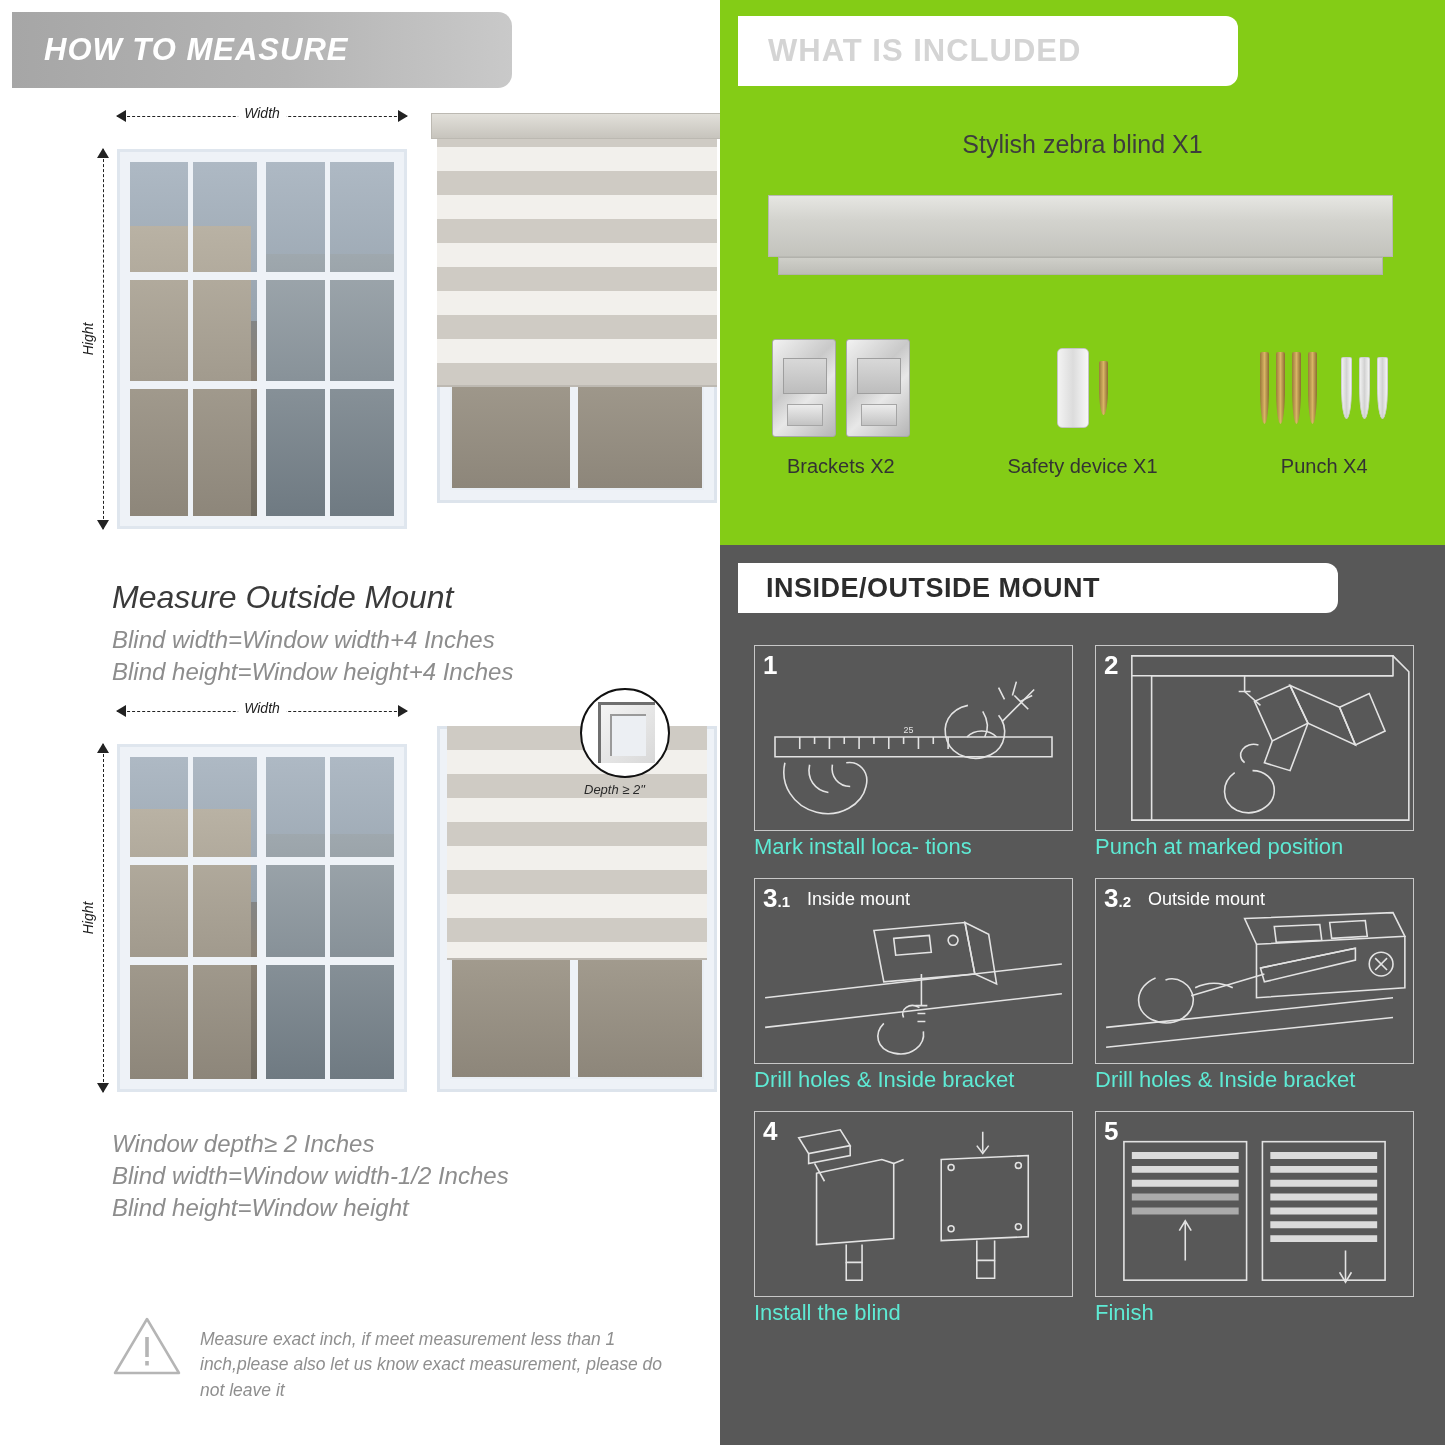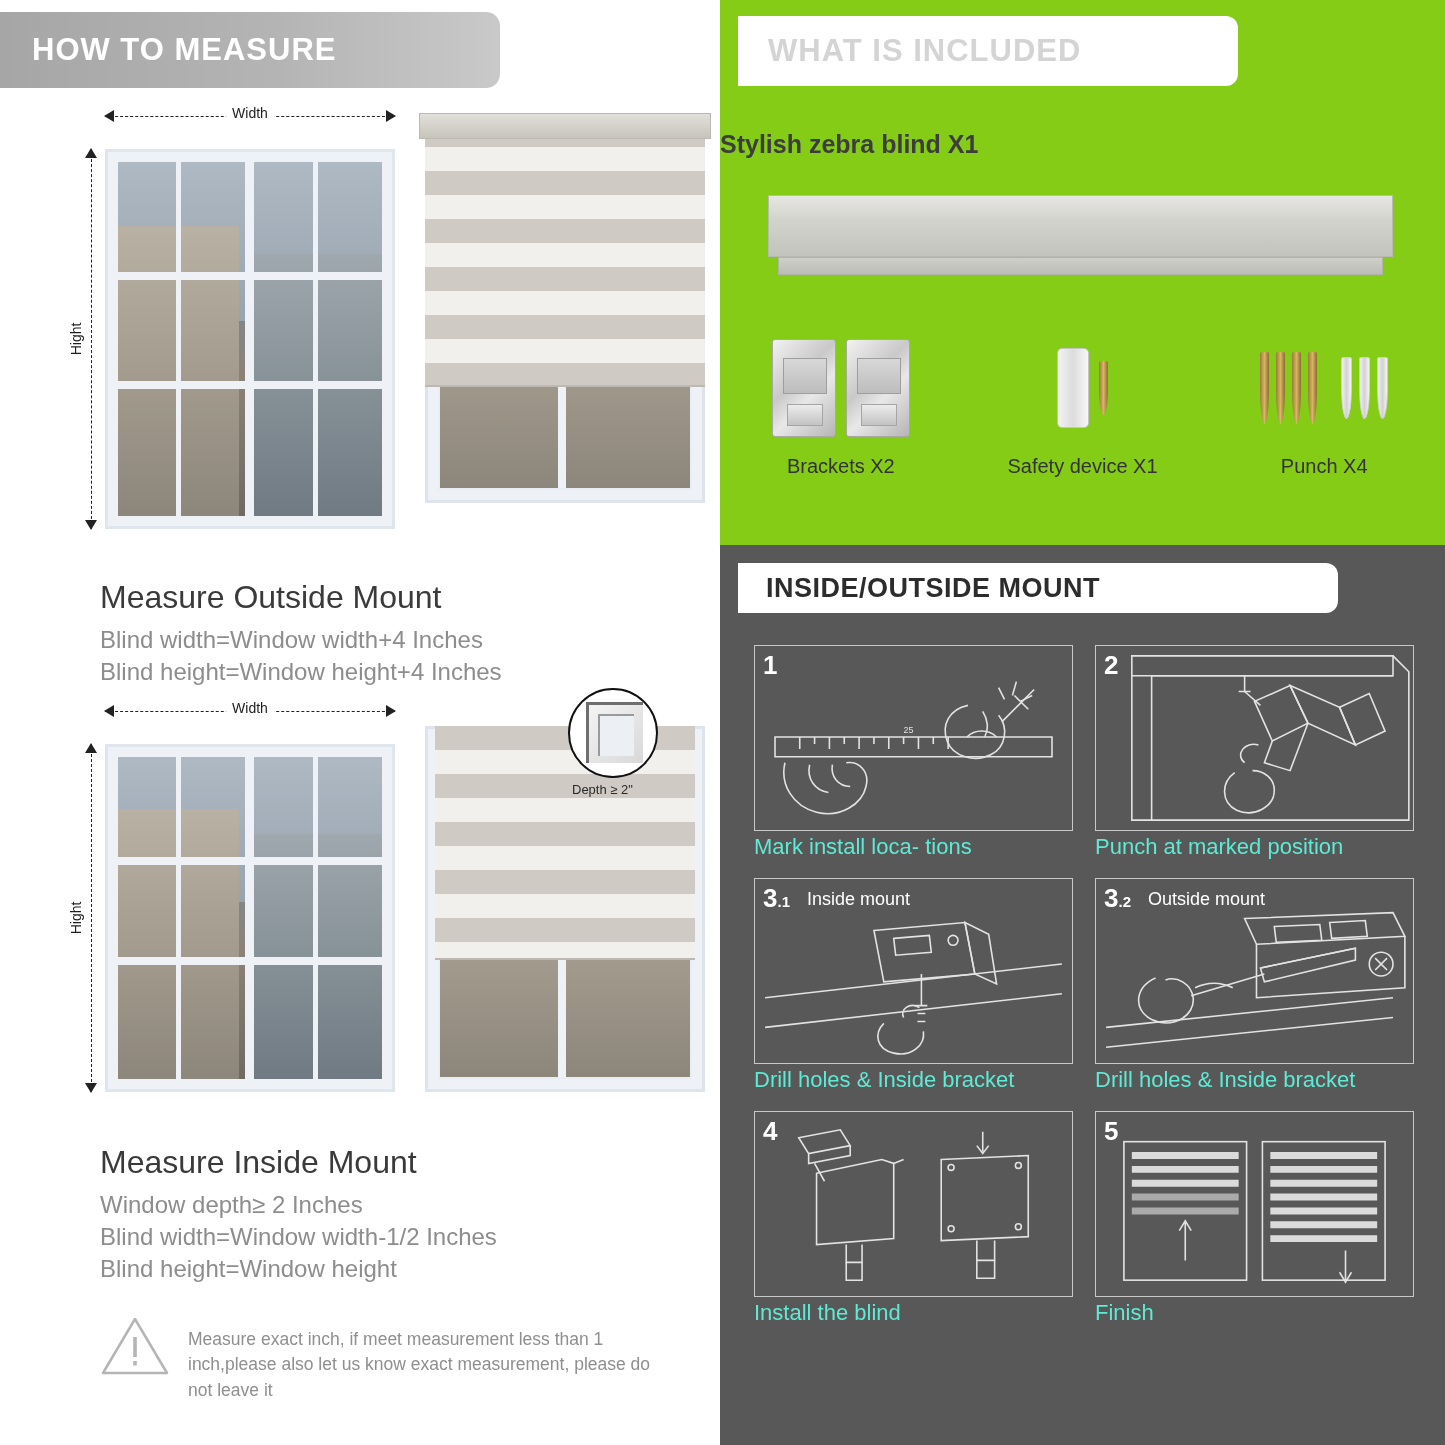--- a/index.html
+++ b/index.html
@@ -17,23 +17,24 @@
   .page {
     position: relative;
     width: 1445px;
     height: 1445px;
     background: #ffffff;
   }
 
   
   .left-panel {
     position: absolute;
-    left: 0; top: 0;
+    left: 12px; top: 0;
     width: 712px; height: 1445px;
     background: #ffffff;
+    font-style: italic;
   }
   .banner {
     position: absolute;
     color: #ffffff;
     font-weight: bold;
     letter-spacing: 1px;
     display: flex;
     align-items: center;
     border-radius: 0 14px 14px 0;
   }
@@ -260,23 +261,24 @@
     letter-spacing: 1px;
     display: flex;
     align-items: center;
     padding-left: 30px;
     box-sizing: border-box;
     border-radius: 0 12px 12px 0;
   }
   .included-title {
     position: absolute;
     left: 0; right: 0; top: 130px;
+    text-align: center;
     font-size: 25px;
     color: #3d3d3d;
-    font-weight: bold;
+    font-weight: normal;
   }
   .zebra-rail {
     position: absolute;
     left: 48px; top: 195px;
     width: 625px; height: 92px;
   }
   .zebra-rail .bar {
     position: absolute;
     left: 0; top: 0;
     width: 100%; height: 62px;
@@ -522,21 +524,20 @@
         <div class="blind-fabric" style="height:232px; left:10px; right:10px;"></div>
       </div>
 
       <div class="callout" style="left:508px; top:-12px;">
         <div class="corner"></div>
         <div class="inner-corner"></div>
       </div>
       <div class="depth-label" style="left:512px; top:82px;">Depth ≥ 2"</div>
 
       <div style="height:400px;"></div>
-      <div class="mount-title">Measure Inside Mount</div>
       <div class="mount-line">Window depth≥ 2 Inches</div>
       <div class="mount-line">Blind width=Window width-1/2 Inches</div>
       <div class="mount-line">Blind height=Window height</div>
     </div>
 
     <div class="note">
       <div>
         <svg width="70" height="62" viewBox="0 0 70 62">
           <polygon points="35,4 67,58 3,58" fill="none" stroke="#b5b5b5" stroke-width="2.5" stroke-linejoin="round"></polygon>
           <rect x="33.2" y="22" width="3.6" height="20" fill="#b5b5b5"></rect>

